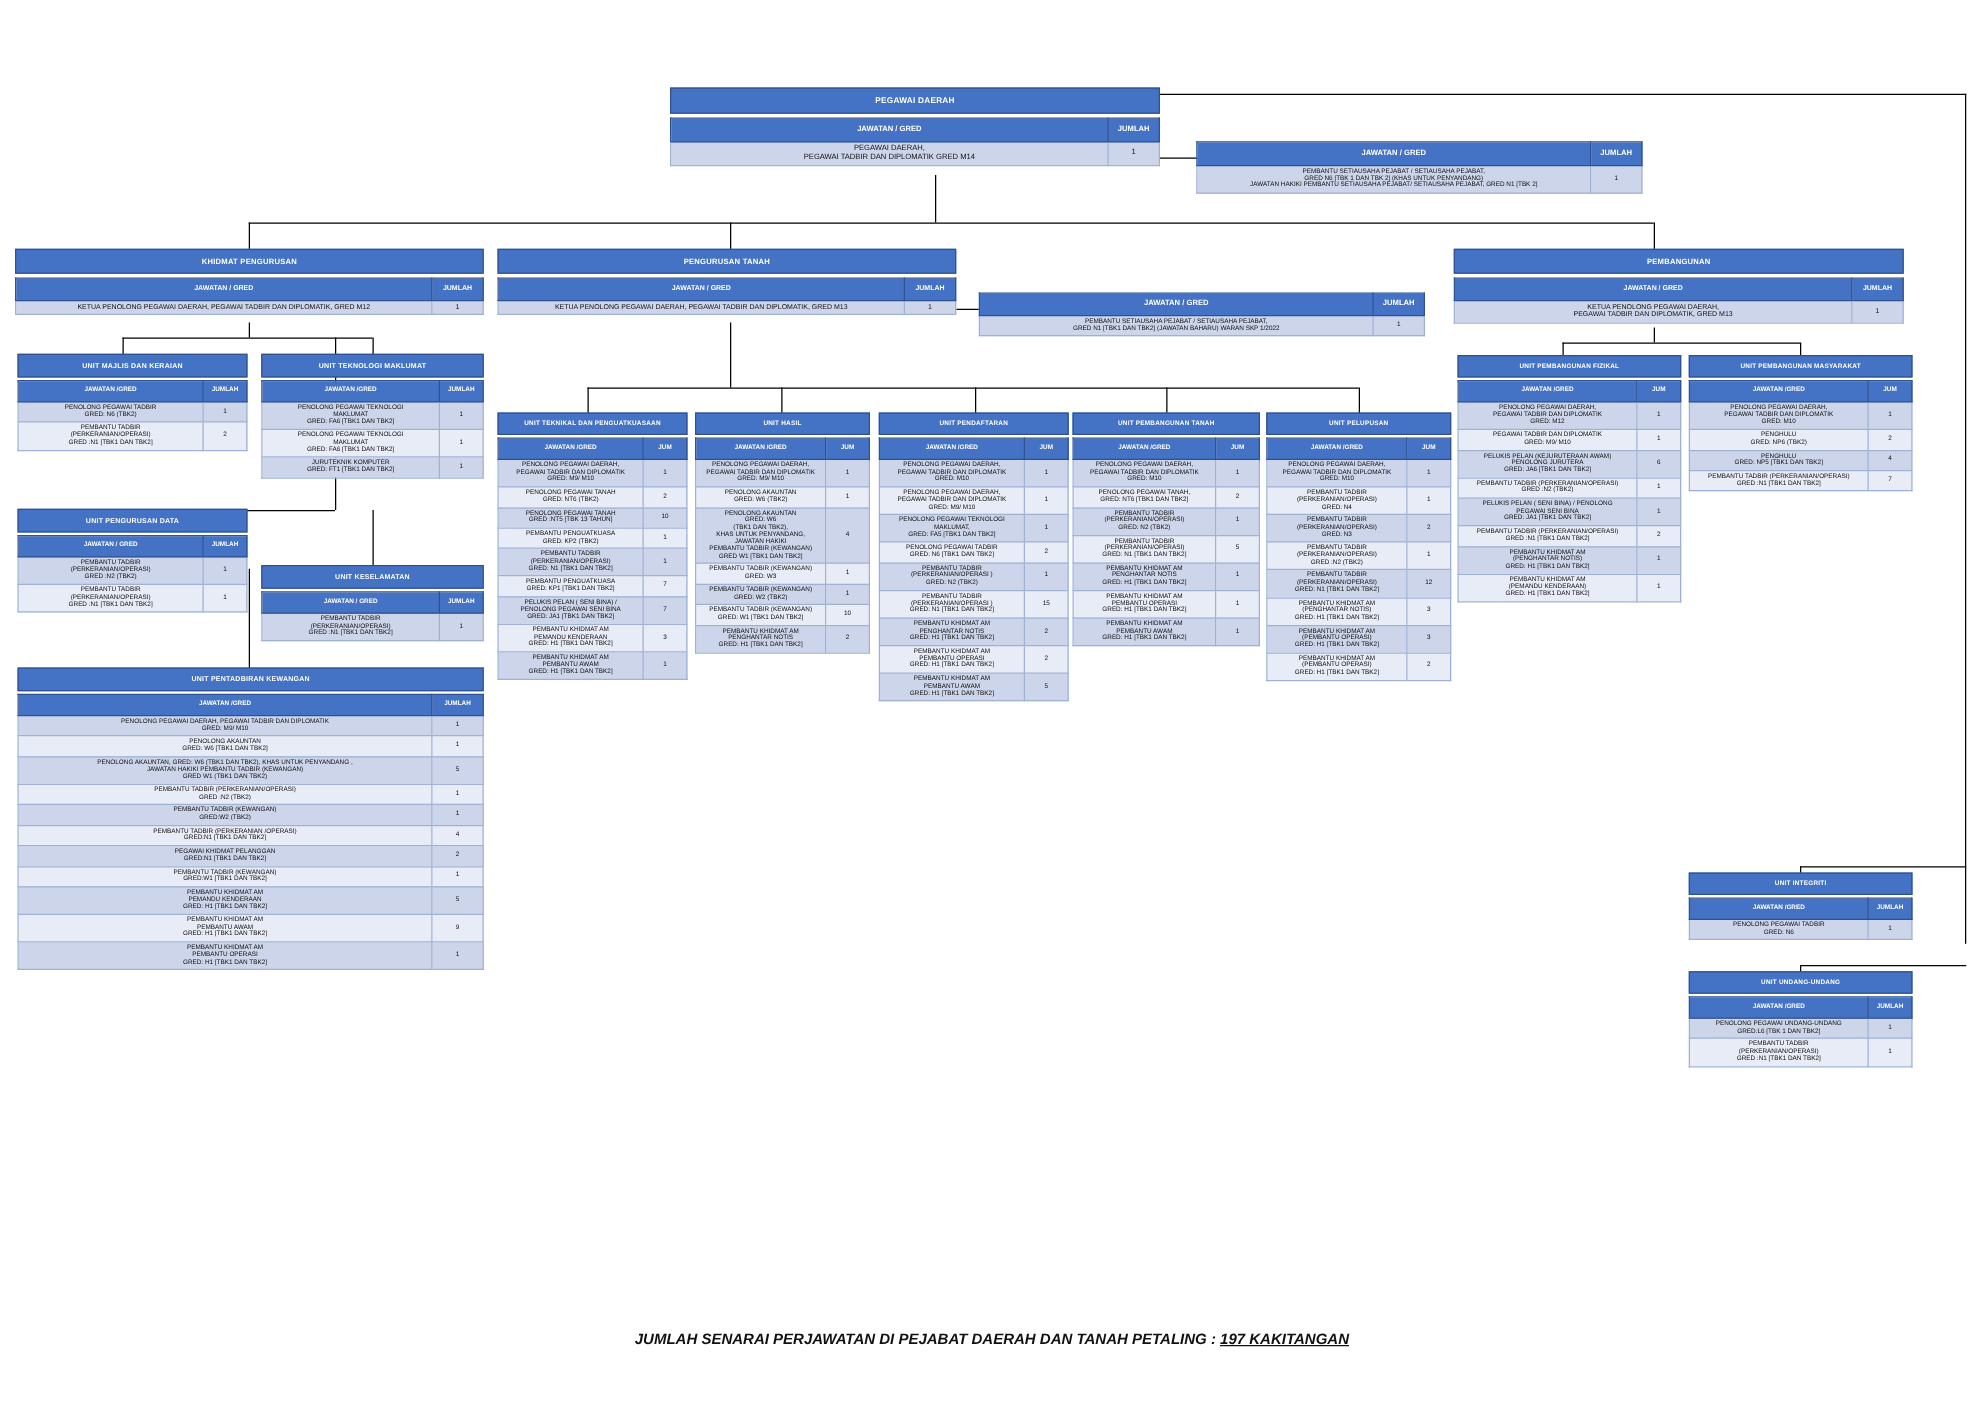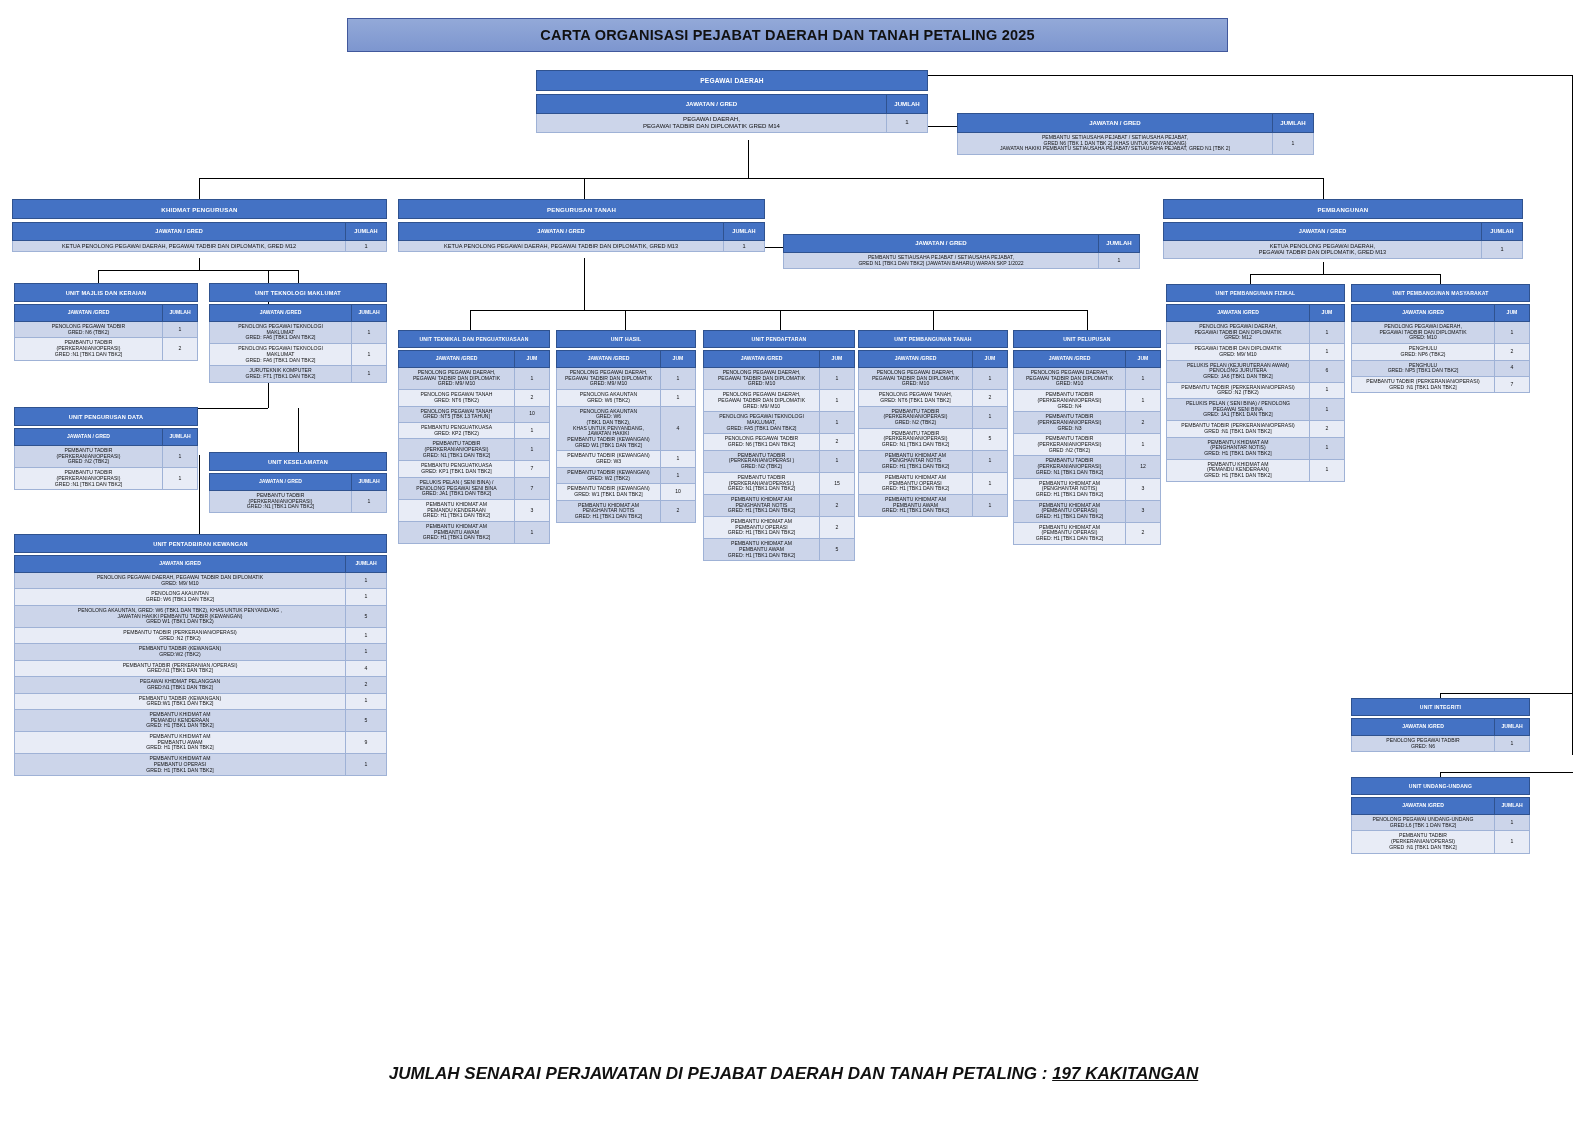--- a/index.html
+++ b/index.html
@@ -61,29 +61,28 @@
     position:absolute;left:660px;top:545px;
     font-size:50px;font-weight:bold;color:#b9b9b9;opacity:.55;
     letter-spacing:1px;pointer-events:none;white-space:nowrap;
   }
 
   
   #footer{
     position:absolute;left:0;top:1062px;width:1587px;text-align:center;
   }
   #footer .l1{font-size:11.4px;font-weight:bold;}
-  #footer .l2{font-size:17px;font-weight:bold;font-style:italic;margin-top:2px;}
+  #footer .l2{font-size:12px;font-weight:bold;font-style:italic;margin-top:2px;}
   #footer .l2 u{text-decoration:underline;}
 </style>
 </head>
 <body>
 
 <div id="stage">
 
-  <div id="banner">CARTA ORGANISASI PEJABAT DAERAH DAN TANAH PETALING 2025</div>
 
   <div class="ln lnv" style="left:748px;top:140px;height:38px;"></div>
 
   <div class="ln lnh" style="left:928px;top:75px;width:645px;"></div>
   <div class="ln lnv" style="left:1572px;top:75px;height:680px;"></div>
   <div class="ln lnh" style="left:928px;top:126px;width:30px;"></div>
 
   <div class="ln lnh" style="left:199px;top:178px;width:1124px;"></div>
   <div class="ln lnv" style="left:199px;top:178px;height:22px;"></div>
   <div class="ln lnv" style="left:584px;top:178px;height:22px;"></div>

